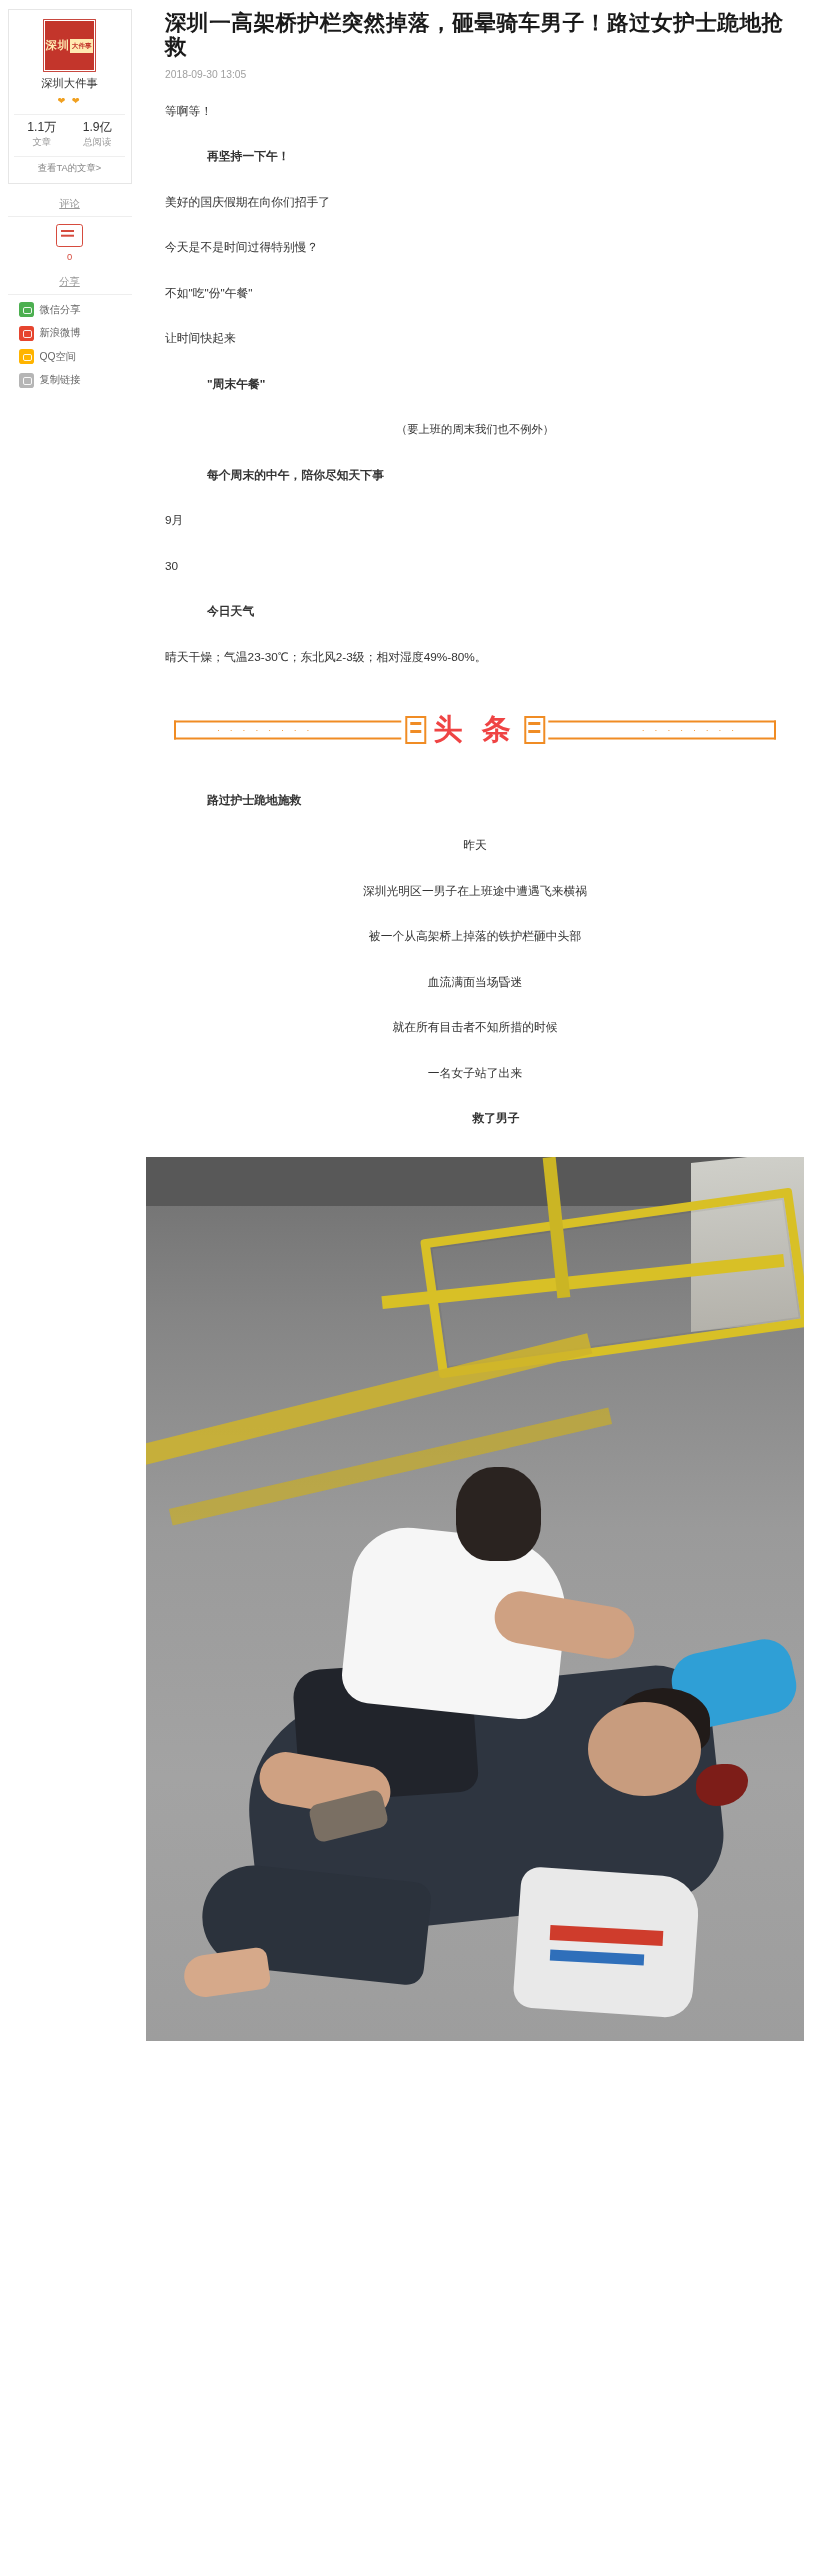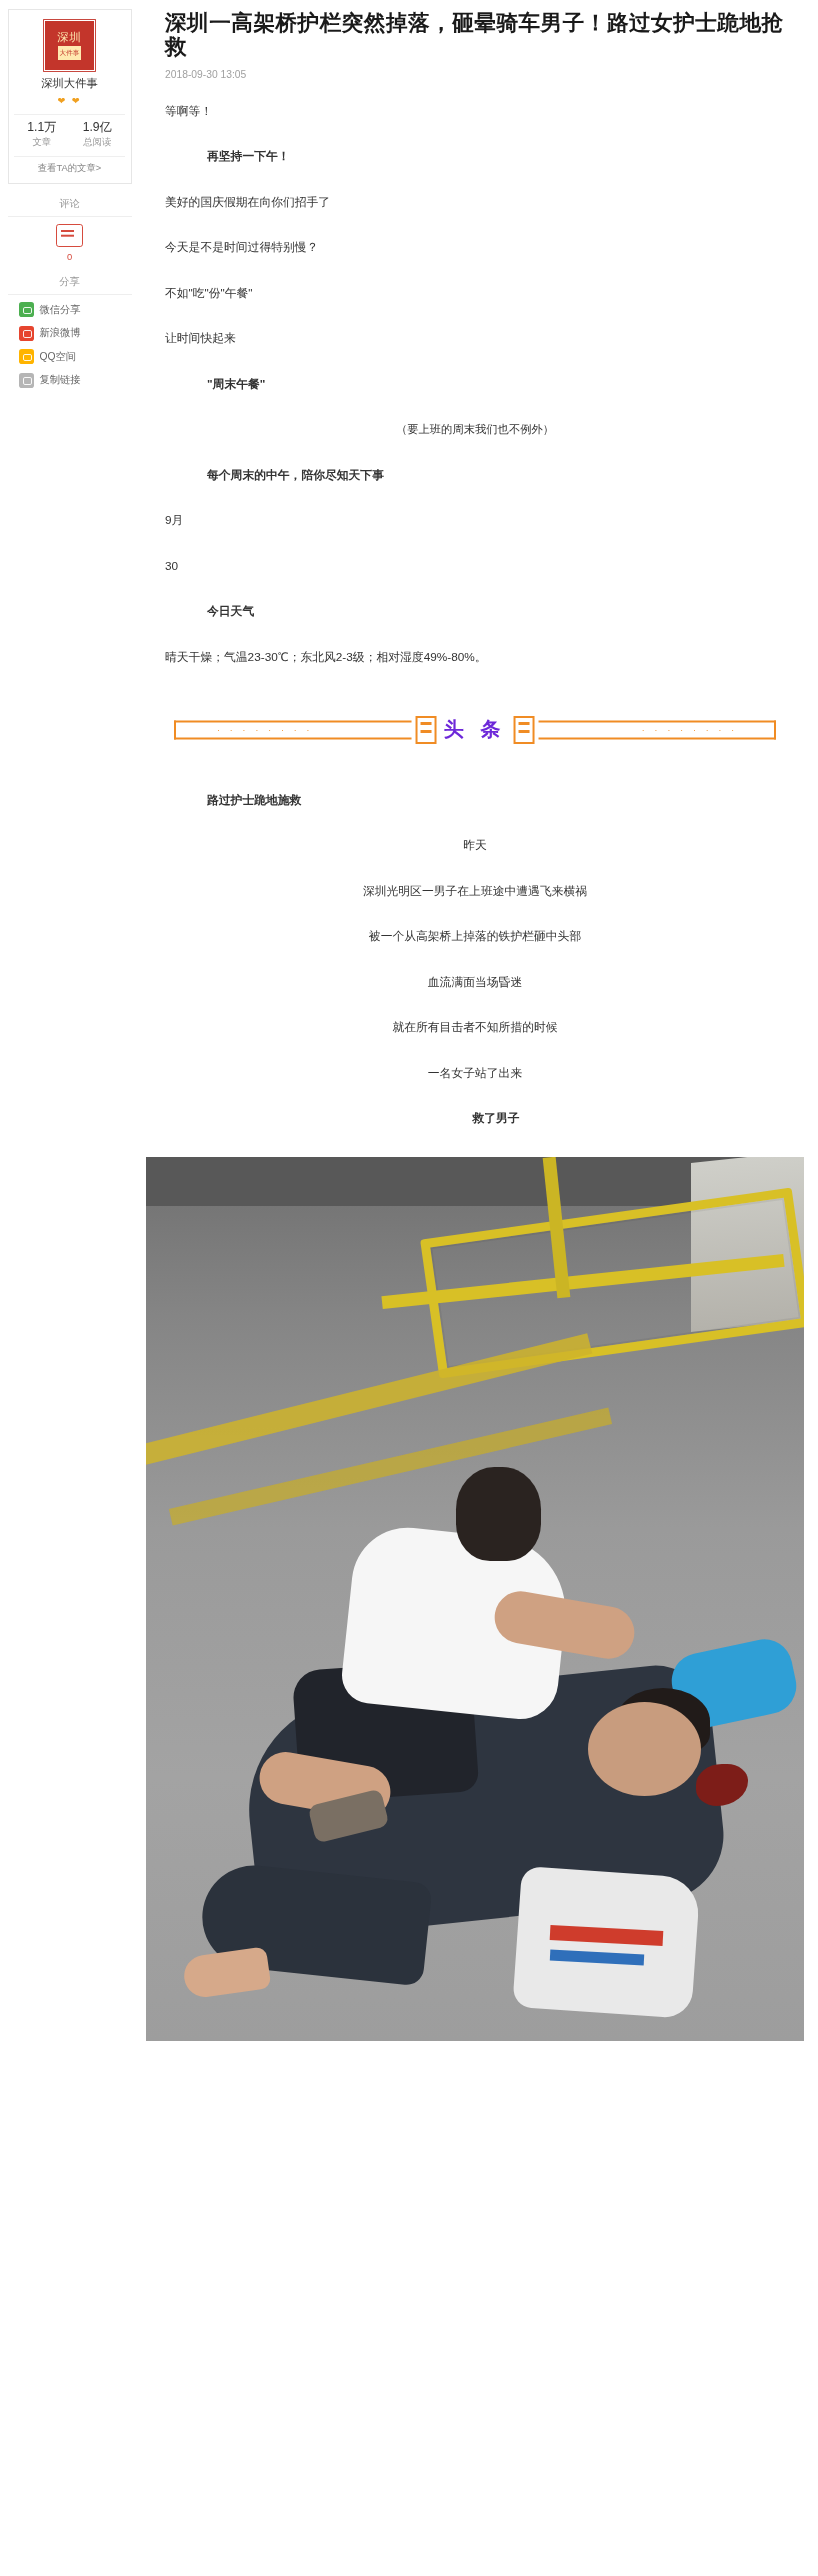--- a/index.html
+++ b/index.html
@@ -36,25 +36,25 @@
     box-sizing: border-box;
   }
   .avatar {
     width: 49px;
     height: 49px;
     margin: 0 auto 5.6px auto;
     background: #c3352b;
     color: #ffe9b0;
     font-size: 12.2px;
     line-height: 14px;
-    font-weight: normal;
+    font-weight: bold;
     display: flex;
     align-items: center;
     justify-content: center;
-    flex-direction: column;
+    flex-direction: row;
     border: 1.9px solid #fff;
     box-shadow: 0 0 0 0.9px #c3352b;
     letter-spacing: 0.9px;
   }
   .avatar .a1 { font-size: 11.3px; }
   .avatar .a2 {
     font-size: 6.6px;
     background: #ffe9b0;
     color: #c3352b;
     padding: 0 1.9px;
@@ -98,20 +98,21 @@
   }
   .side-block {
     margin-top: 13px;
   }
   .side-title {
     font-size: 10.3px;
     color: #999;
     border-bottom: 0.9px solid #eee;
     padding-bottom: 4.7px;
     margin-bottom: 7.5px;
+    text-decoration: underline;
   }
   .comment-icon {
     width: 24.5px;
     height: 21px;
     margin: 1.9px auto 3.8px auto;
     border: 1.9px solid #d64b3e;
     border-radius: 2.8px;
     position: relative;
   }
   .comment-icon:before {
@@ -293,23 +294,23 @@
   .banner-mark:before, .banner-mark:after {
     content: "";
     position: absolute;
     left: 2.8px; right: 2.8px;
     height: 2.8px;
     background: #f08c24;
   }
   .banner-mark:before { top: 4.7px; }
   .banner-mark:after  { top: 12.2px; }
   .banner-text {
-    font-size: 20px;
+    font-size: 29px;
     font-weight: bold;
-    color: #6d28d9;
+    color: #ef4444;
     letter-spacing: 5.6px;
   }
 
   .photo {
     width: 658px;
     margin-left: -19px;
     margin-top: 28px;
     display: block;
   }
   .photo-inner {

